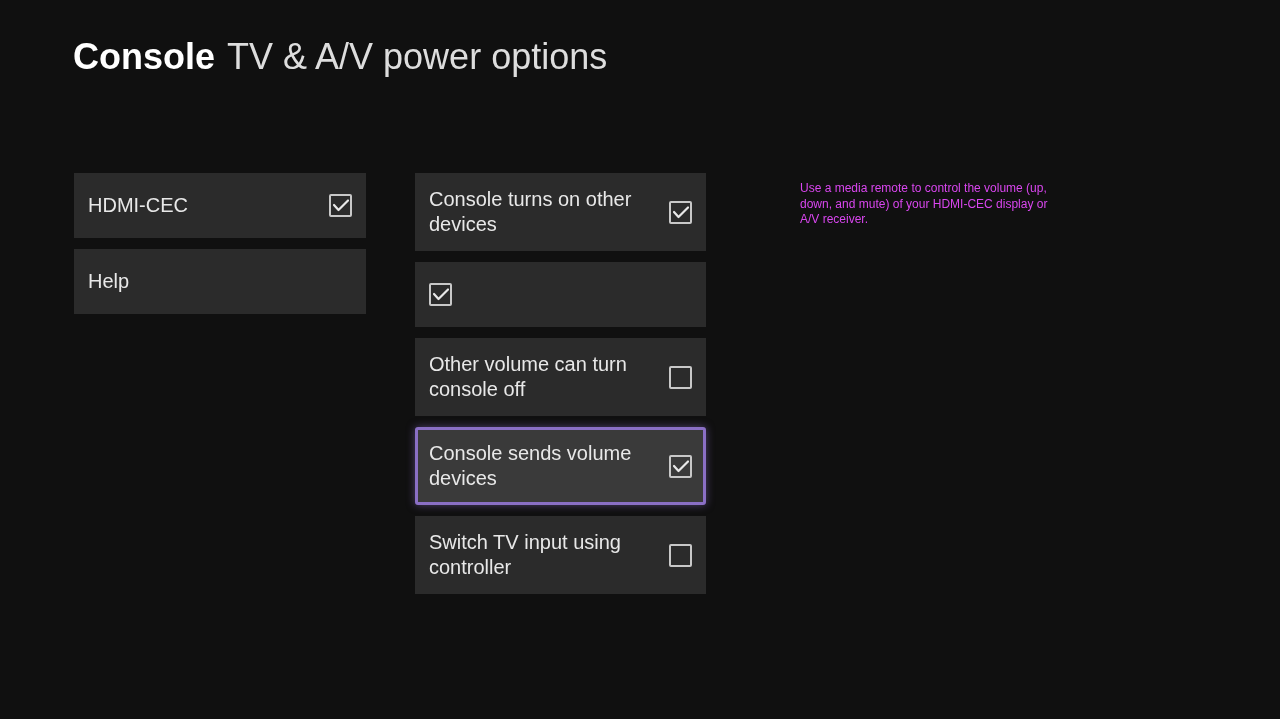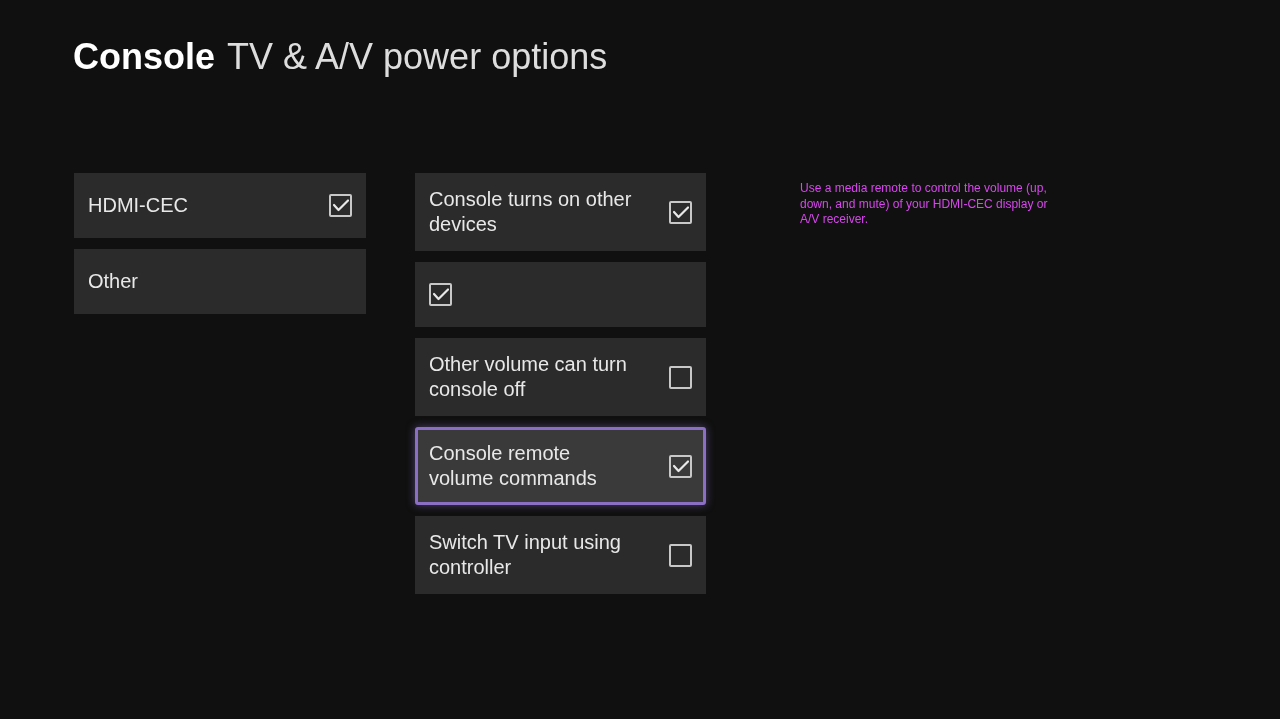--- a/index.html
+++ b/index.html
@@ -129,21 +129,21 @@
   <div class="col left-col" id="left-col">
       <div class="tile">
         <span class="tile-label">HDMI-CEC</span>
         <span class="checkbox checked">
           <svg viewBox="0 0 16 13">
             <path d="M1 6 L5.5 11 L15 1.5" stroke="#e8e8e8" stroke-width="2.2" fill="none" stroke-linecap="round" stroke-linejoin="round"></path>
           </svg>
         </span>
       </div>
       <div class="tile">
-        <span class="tile-label">Other</span>
+        <span class="tile-label">Help</span>
       </div>
     </div>
 
   <div class="col mid-col" id="mid-col">
       <div class="tile">
         <span class="tile-label">Console turns on other devices</span>
         <span class="checkbox checked">
           <svg viewBox="0 0 16 13">
             <path d="M1 6 L5.5 11 L15 1.5" stroke="#e8e8e8" stroke-width="2.2" fill="none" stroke-linecap="round" stroke-linejoin="round"></path>
           </svg>
@@ -154,21 +154,21 @@
           <svg viewBox="0 0 16 13">
             <path d="M1 6 L5.5 11 L15 1.5" stroke="#e8e8e8" stroke-width="2.2" fill="none" stroke-linecap="round" stroke-linejoin="round"></path>
           </svg>
         </span>
       </div>
       <div class="tile">
         <span class="tile-label">Other volume can turn console off</span>
         <span class="checkbox"></span>
       </div>
       <div class="tile selected">
-        <span class="tile-label">Console remote volume commands</span>
+        <span class="tile-label">Console sends volume devices</span>
         <span class="checkbox checked">
           <svg viewBox="0 0 16 13">
             <path d="M1 6 L5.5 11 L15 1.5" stroke="#e8e8e8" stroke-width="2.2" fill="none" stroke-linecap="round" stroke-linejoin="round"></path>
           </svg>
         </span>
       </div>
       <div class="tile">
         <span class="tile-label">Switch TV input using controller</span>
         <span class="checkbox"></span>
       </div>

